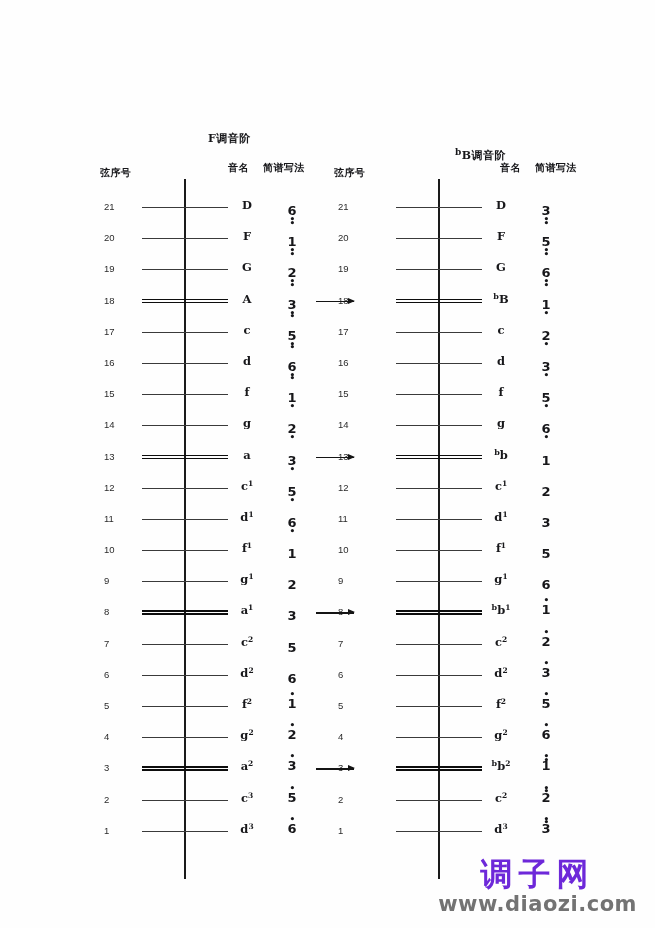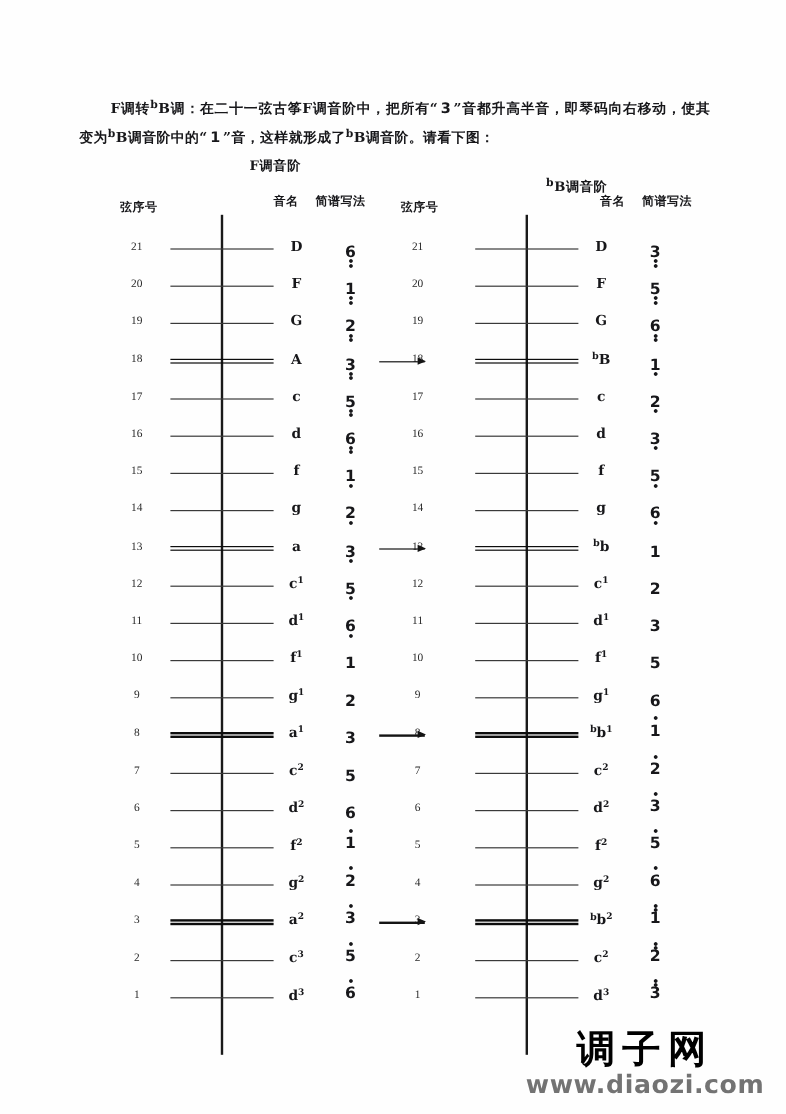--- a/index.html
+++ b/index.html
@@ -99,23 +99,23 @@
     position: relative;
     height: 31.2px;
     width: 210px;
   }
 
   .row-index {
     position: absolute;
     left: 0;
     top: 9px;
     width: 20px;
-    text-align: center;
+    text-align: left;
     font-size: 9.5px;
-    font-family: Liberation Serif, serif;
+    font-family: Liberation Sans, sans-serif;
     color: #2a2a2a;
   }
 
   
   .string-line {
     position: absolute;
     top: 15px;
     left: 38px;
     width: 86px;
     height: 1px;
@@ -214,40 +214,37 @@
     bottom: 12px;
     text-align: center;
     color: #5b5f66;
     user-select: none;
   }
   .wm-cn {
     font-size: 32px;
     font-weight: bold;
     letter-spacing: 6px;
     font-family: "DejaVu Sans", sans-serif;
-    color: #000000;
+    color: #6d28d9;
     line-height: 36px;
   }
   .wm-url {
     font-size: 21px;
     font-weight: bold;
     font-family: "DejaVu Sans", sans-serif;
     color: #737373;
     letter-spacing: 0.5px;
     line-height: 24px;
   }
 </style>
 </head>
 <body>
 
 <div class="page">
 
-  <p class="intro">
-    <span class="ind"></span><span>F调转</span><sup class="flat">b</sup><span>B调：在二十一弦古筝F调音阶中，把所有“</span><span class="num">3</span><span>”音都升高半音，即琴码向右移动，使其变为</span><sup class="flat">b</sup><span>B调音阶中的“</span><span class="num">1</span><span>”音，这样就形成了</span><sup class="flat">b</sup><span>B调音阶。请看下图：</span>
-  </p>
 
   <div class="scale-title" id="title-left">F调音阶</div>
   <div class="scale-title" id="title-right"><sup class="flat">b</sup><span>B调音阶</span></div>
 
   <div class="col-head" id="hd-l-idx">弦序号</div>
   <div class="col-head" id="hd-l-note">音名</div>
   <div class="col-head" id="hd-l-jp">简谱写法</div>
   <div class="col-head" id="hd-r-idx">弦序号</div>
   <div class="col-head" id="hd-r-note">音名</div>
   <div class="col-head" id="hd-r-jp">简谱写法</div>

